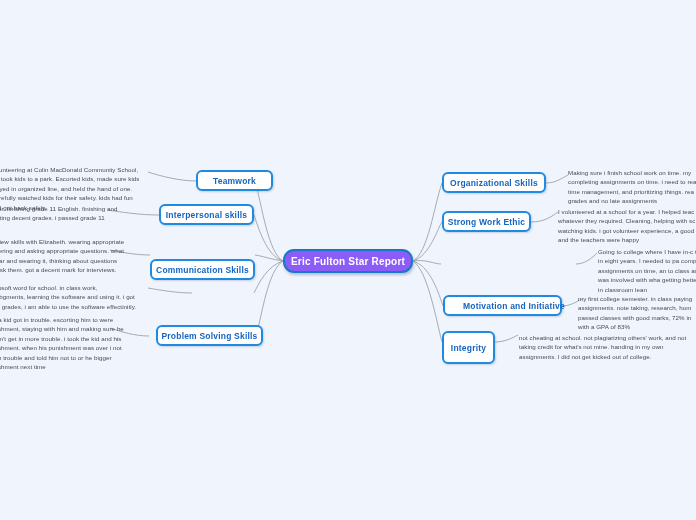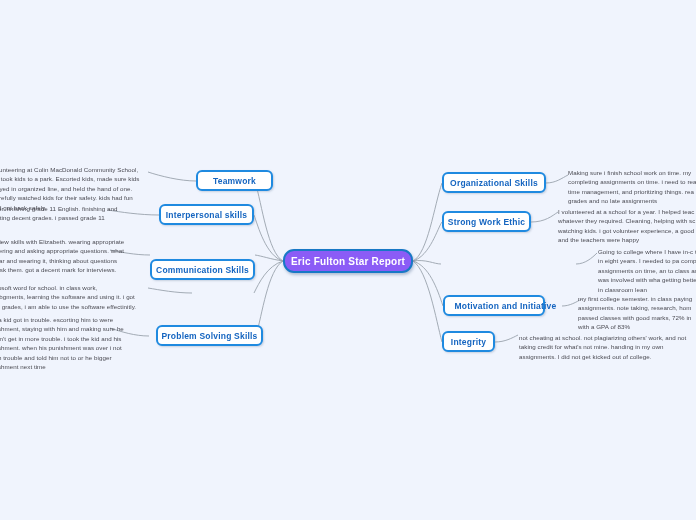--- a/index.html
+++ b/index.html
@@ -117,24 +117,24 @@
   <div class="node" style="left:156px; top:325px; width:107px; height:21px;">
     <span>Problem Solving Skills</span>
   </div>
 
   <div class="node" style="left:442px; top:172px; width:104px; height:21px;">
     <span>Organizational Skills</span>
   </div>
   <div class="node" style="left:442px; top:211px; width:89px; height:21px;">
     <span>Strong Work Ethic</span>
   </div>
-  <div class="node" style="left:443px; top:295px; width:102px; height:21px;padding-left:23px;">
+  <div class="node" style="left:443px; top:295px; width:119px; height:21px;padding-left:23px;">
     <span>Motivation and Initiative</span>
   </div>
-  <div class="node" style="left:442px; top:331px; width:53px; height:21px;">
+  <div class="node" style="left:442px; top:331px; width:53px; height:33px;">
     <span>Integrity</span>
   </div>
 
   <div class="note" style="left:-9px; top:165px; width:152px;">volunteering  at Colin MacDonald Community School, we took kids to a park. Escorted kids, made sure kids stayed in organized line, and held the hand of one. Carefully watched kids for their safety. kids had fun and got back safely.</div>
   <div class="note" style="left:-9px; top:204px; width:130px;">tutor. finishing grade 11 English.  finishing and getting decent grades. i passed grade 11</div>
   <div class="note" style="left:-16px; top:237px; width:142px;">interview skills with Elizabeth. wearing appropriate answering and asking appropriate questions. what to wear and wearing it, thinking about questions and ask them. got a decent mark for interviews.</div>
   <div class="note" style="left:-14px; top:283px; width:152px;">microsoft word for school. in class work, assubgments, learning the software and using it. i got good grades, i am able to use the software effectinitly.</div>
   <div class="note" style="left:-14px; top:315px; width:146px;">had a kid got in trouble. escorting him to were punishment, staying with him and making sure he doesn't get in more trouble. i took the kid and his punishment. when his punishment was over i not got in trouble and told him not to or he bigger punishment next time</div>
 
   <div class="note right" style="left:568px; top:168px; width:142px;">Making sure i finish school work on time.  my completing assignments on time. i need to rea time management, and prioritizing things. rea grades and no late assignments</div>

